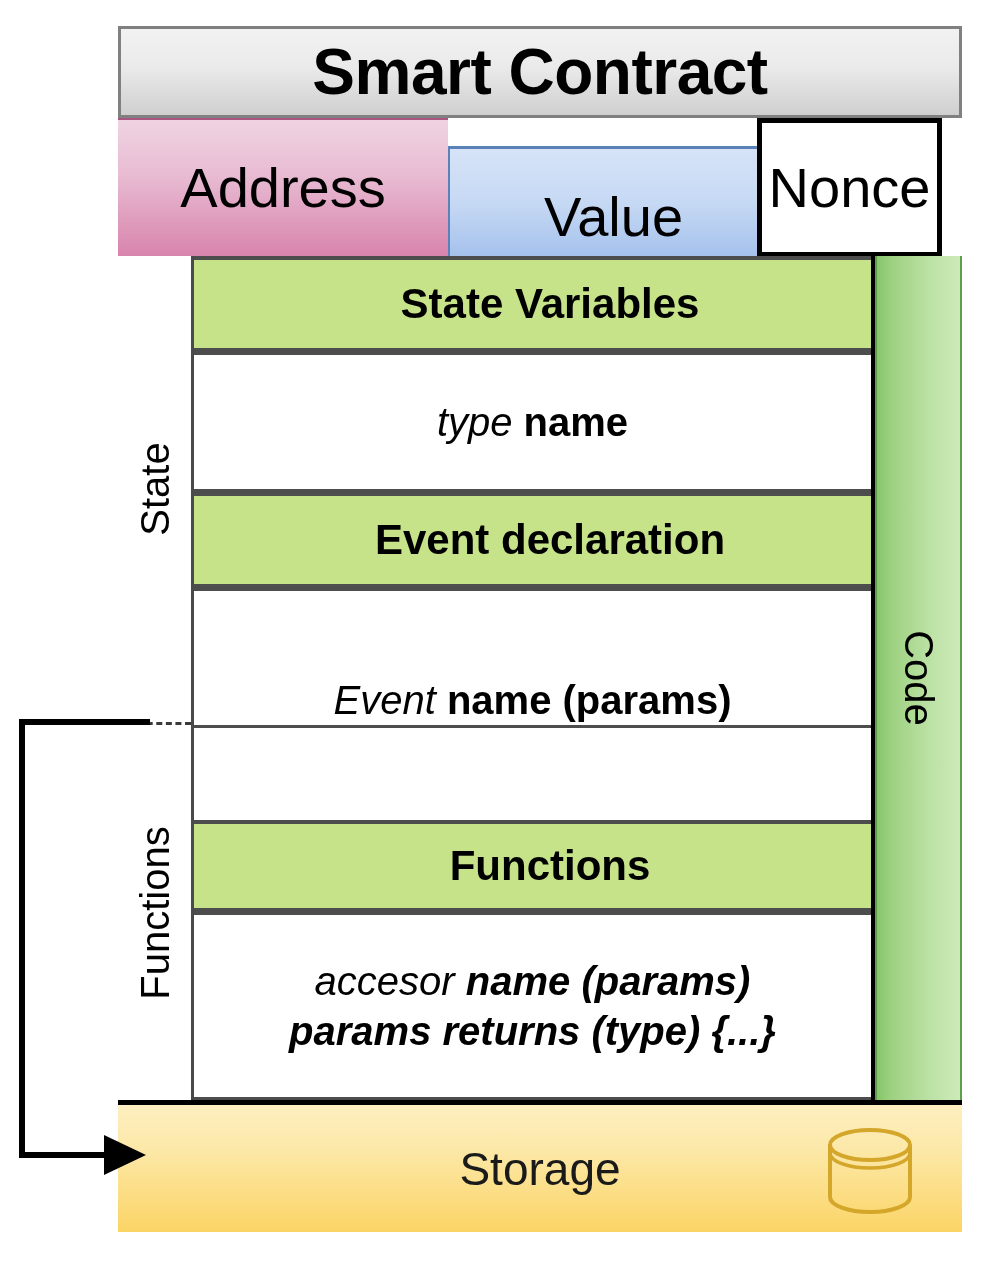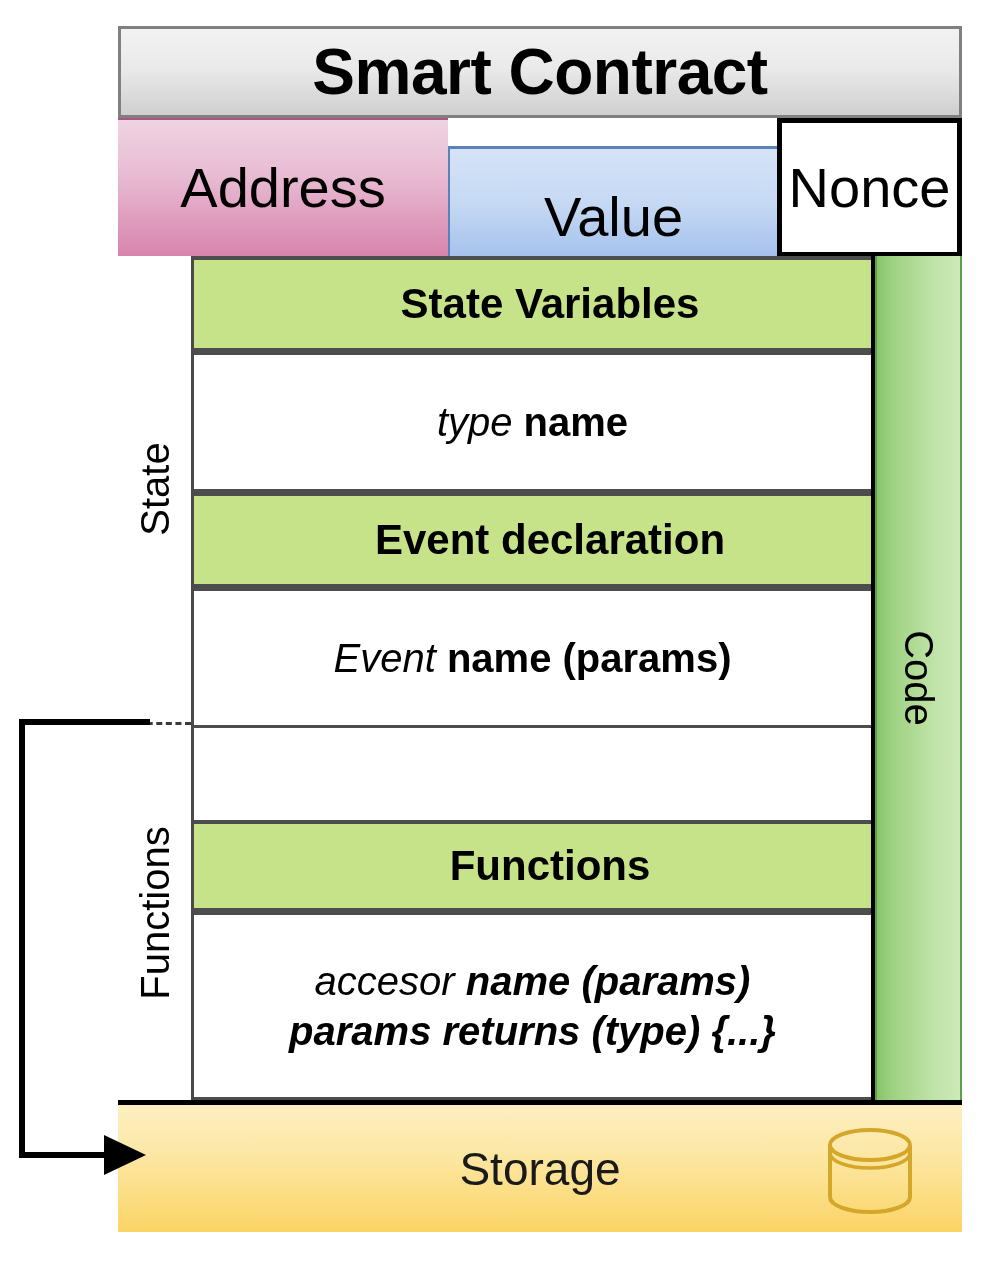--- a/index.html
+++ b/index.html
@@ -74,21 +74,21 @@
   }
   .cell-value {
     left: 330px;
     width: 329px;
     background: linear-gradient(to bottom, #d6e3f7 0%, #c6d9f4 40%, #94b5e8 100%);
     border-top: 3px solid #5a81b8;
     border-left: 2px solid #5a81b8;
     margin-top: 28px;
   }
   .cell-nonce {
-    left: 659px;
+    left: 639px;
     width: 185px;
     background: #ffffff;
     border: 5px solid #000000;
     border-bottom: 4px solid #000000;
   }
 
   
   .body-wrap {
     position: absolute;
     left: 118px;
@@ -179,21 +179,21 @@
     color: #000000;
     line-height: 1.25;
   }
   .it        { font-style: italic; font-weight: normal; }
   .bd        { font-weight: bold; }
   .bdit      { font-style: italic; font-weight: bold; }
 
   .r-statevars { top: 0px;   height: 96px; }
   .r-typename  { top: 96px;  height: 140px; }
   .r-eventdecl { top: 236px; height: 96px; }
-  .r-eventname { top: 332px; height: 140px; }
+  .r-eventname { top: 332px; height: 140px; align-items: flex-end; }
   .r-ctor      { top: 472px; height: 92px; }
   .r-funcs     { top: 564px; height: 92px; }
   .r-funcsig   { top: 656px; height: 188px; }
 
   
   .code-col {
     position: absolute;
     left: 757px;
     top: 0px;
     width: 87px;

